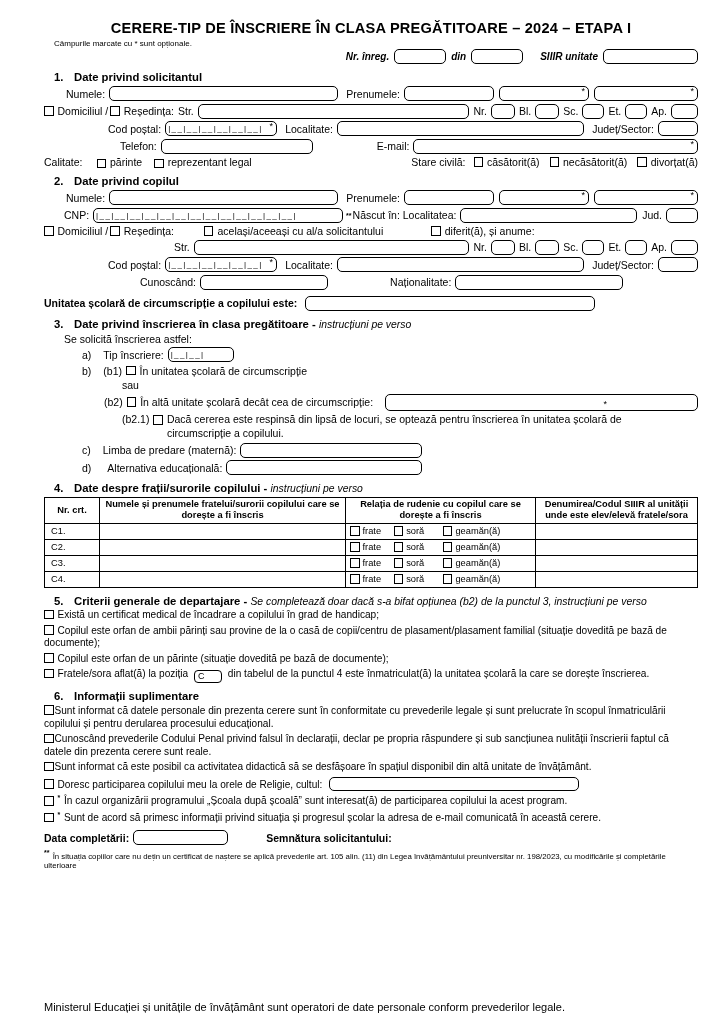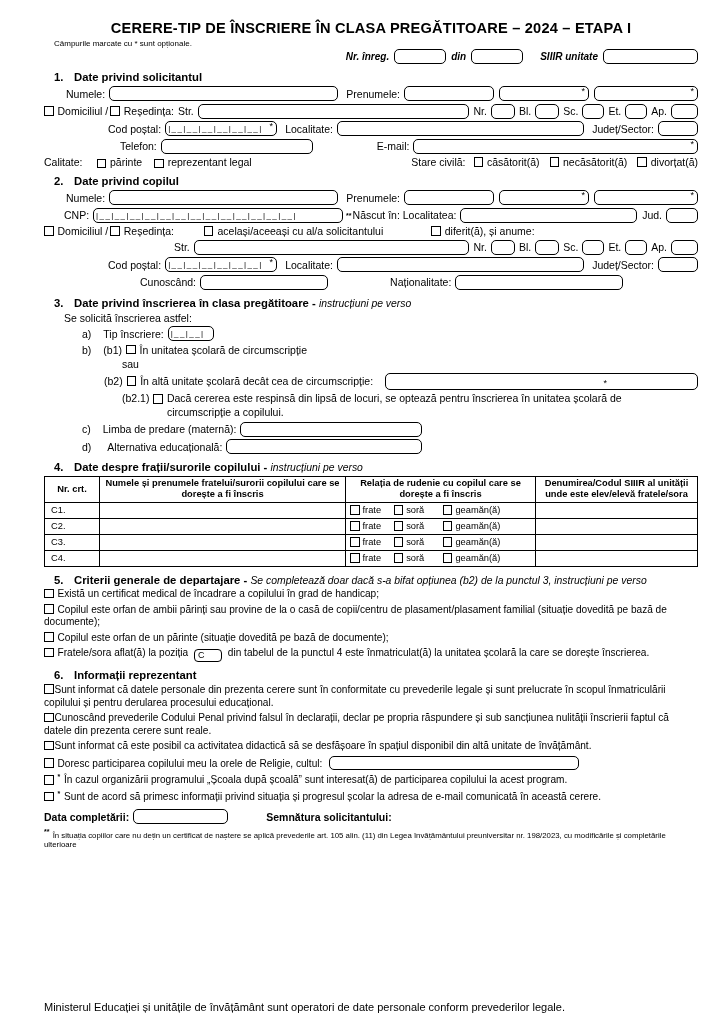--- a/index.html
+++ b/index.html
@@ -198,31 +198,35 @@
     <span class="input" style="width:40px"></span>
   </div>
 
   <div class="row" style="margin-left:96px">
     <span class="lbl">Cunoscând:</span>
     <span class="input" style="width:128px"></span>
     <span class="lbl" style="margin-left:62px">Naționalitate:</span>
     <span class="input" style="width:168px"></span>
   </div>
 
+  <div class="row" style="margin-top:6px">
+    <span class="lbl bold">Unitatea școlară de circumscripție a copilului este:</span>
+    <span class="input" style="width:290px;margin-left:4px"></span>
+  </div>
 
   <div class="sec-h">
     <span class="sec-num">3.</span><span>Date privind înscrierea în clasa pregătitoare -</span>
     <span class="it">instrucțiuni pe verso</span>
   </div>
   <div class="line" style="margin-left:20px">Se solicită înscrierea astfel:</div>
 
   <div class="row" style="margin-left:38px">
     <span class="lbl">a)</span>
     <span class="lbl" style="margin-left:8px">Tip înscriere:</span>
-    <span class="input" style="width:46px">
+    <span class="input" style="width:66px">
         <span class="segtxt">|__|__|</span>
       </span>
   </div>
 
   <div class="row" style="margin-left:38px">
     <span class="lbl">b)</span>
     <span class="lbl" style="margin-left:8px">(b1)</span>
     <span class="cb"></span>
     <span class="lbl">În unitatea școlară de circumscripție</span>
   </div>
@@ -327,21 +331,21 @@
   <div class="pitem"><span class="cb"></span><span>Există un certificat medical de încadrare a copilului în grad de handicap;</span></div>
   <div class="pitem"><span class="cb"></span><span>Copilul este orfan de ambii părinți sau provine de la o casă de copii/centru de plasament/plasament familial (situație dovedită pe bază de documente);</span></div>
   <div class="pitem"><span class="cb"></span><span>Copilul este orfan de un părinte (situație dovedită pe bază de documente);</span></div>
   <div class="pitem">
     <span class="cb"></span><span>Fratele/sora aflat(ă) la poziția</span>
     <span class="minibox"><span>C</span></span>
     <span>din tabelul de la punctul 4 este înmatriculat(ă) la unitatea școlară la care se dorește înscrierea.</span>
   </div>
 
   <div class="sec-h" style="margin-bottom:2px">
-    <span class="sec-num">6.</span><span>Informații reprezentant</span>
+    <span class="sec-num">6.</span><span>Informații suplimentare</span>
   </div>
   <div class="pitem"><span class="cb" style="margin-right:1px"></span><span>Sunt informat că datele personale din prezenta cerere  sunt în conformitate cu prevederile legale și sunt prelucrate în scopul înmatriculării copilului și pentru derularea procesului educațional.</span></div>
   <div class="pitem"><span class="cb" style="margin-right:1px"></span><span>Cunoscând prevederile Codului Penal privind falsul în declarații, declar pe propria răspundere și sub sancțiunea nulității înscrierii faptul că datele din prezenta cerere sunt reale.</span></div>
   <div class="pitem"><span class="cb" style="margin-right:1px"></span><span>Sunt informat că este posibil ca activitatea didactică să se desfășoare în spațiul disponibil din altă unitate de învățământ.</span></div>
   <div class="pitem">
     <span class="cb"></span><span>Doresc participarea copilului meu la orele de Religie, cultul:</span>
     <span class="inline-input" style="width:250px;margin-left:4px"></span>
   </div>
   <div class="pitem"><span class="cb"></span><sup class="sup">*</sup> <span>În cazul organizării programului „Școala după școală” sunt interesat(ă) de participarea copilului la acest program.</span></div>
   <div class="pitem"><span class="cb"></span><sup class="sup">*</sup> <span>Sunt de acord să primesc informații privind situația și progresul școlar la adresa de e-mail comunicată în această cerere.</span></div>

